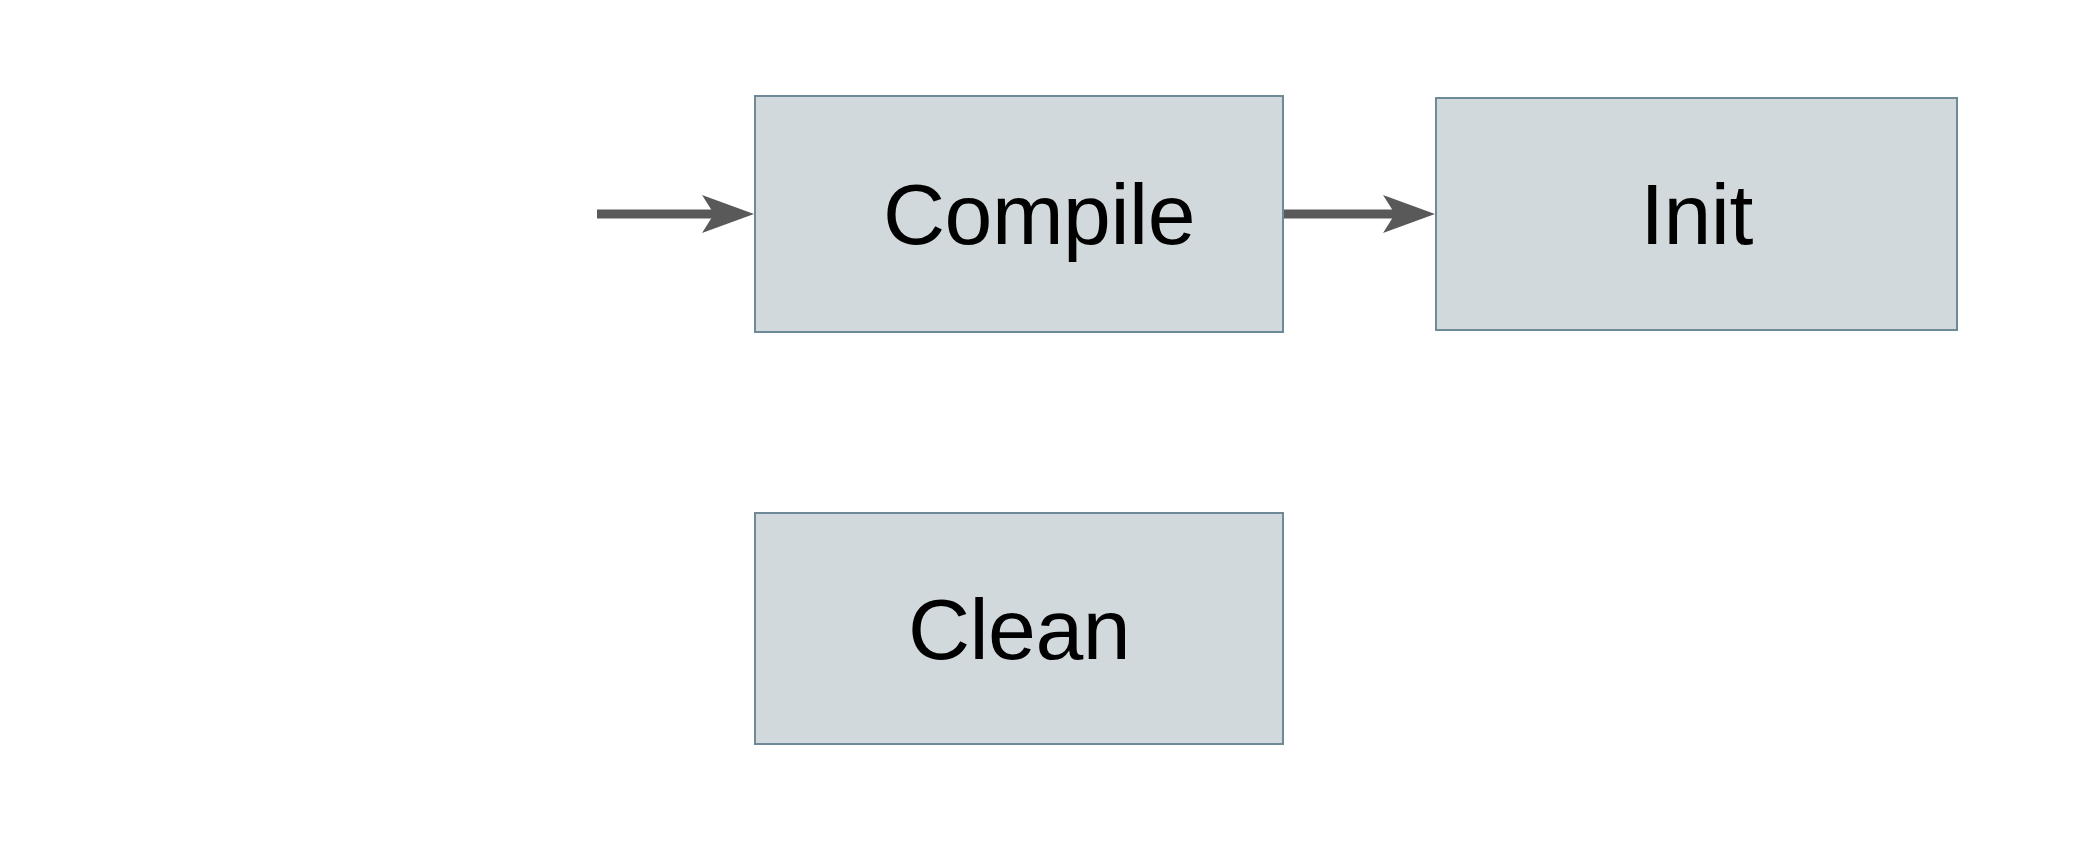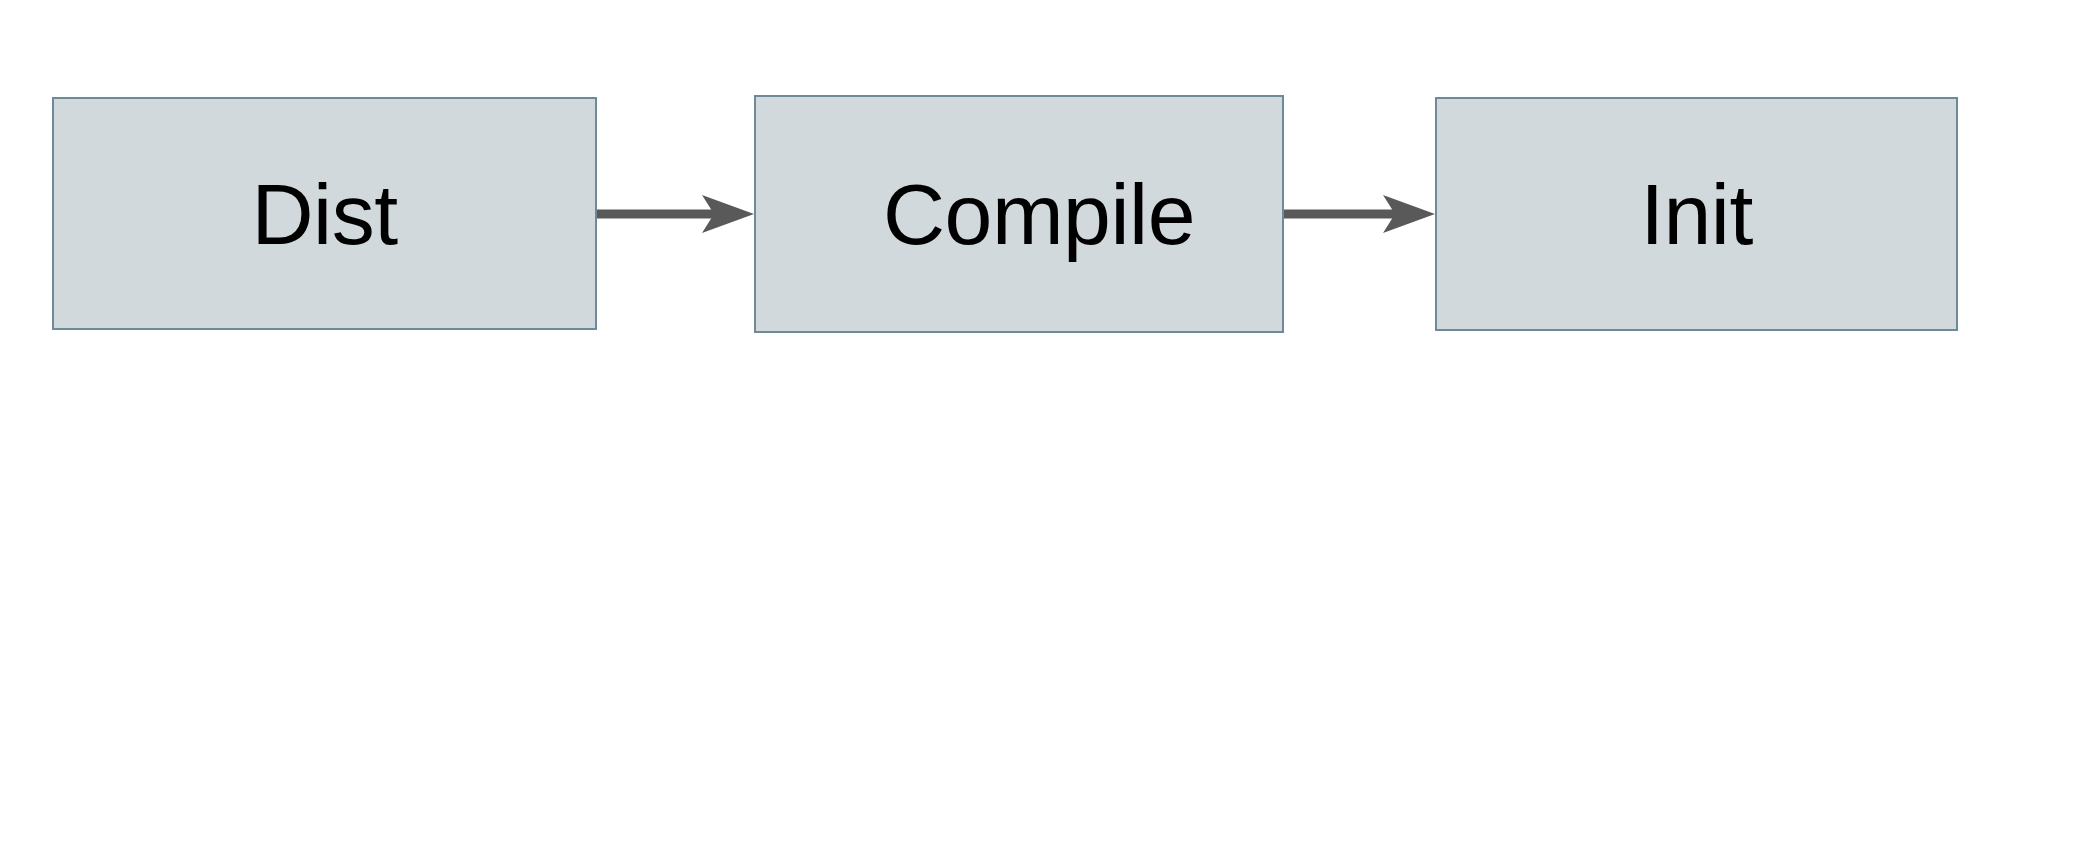--- a/index.html
+++ b/index.html
@@ -70,26 +70,26 @@
     <g>
       <line class="edge-line" x1="597" y1="214" x2="718" y2="214"></line>
       <path class="edge-head" d="M 754 214 L 702 195 L 714 214 L 702 233 Z"></path>
     </g>
     <g>
       <line class="edge-line" x1="1284" y1="214" x2="1399" y2="214"></line>
       <path class="edge-head" d="M 1435 214 L 1383 195 L 1395 214 L 1383 233 Z"></path>
     </g>
   </svg>
 
-  <div class="node" id="node-dist">
-    <span class="node-label">Dist</span>
-  </div>
 
   <div class="node" id="node-compile">
     <span class="node-label">Compile</span>
   </div>
 
   <div class="node" id="node-init">
     <span class="node-label">Init</span>
   </div>
 
+  <div class="node" id="node-clean">
+    <span class="node-label">Clean</span>
+  </div>
 
 </div>
 
 </body></html>

